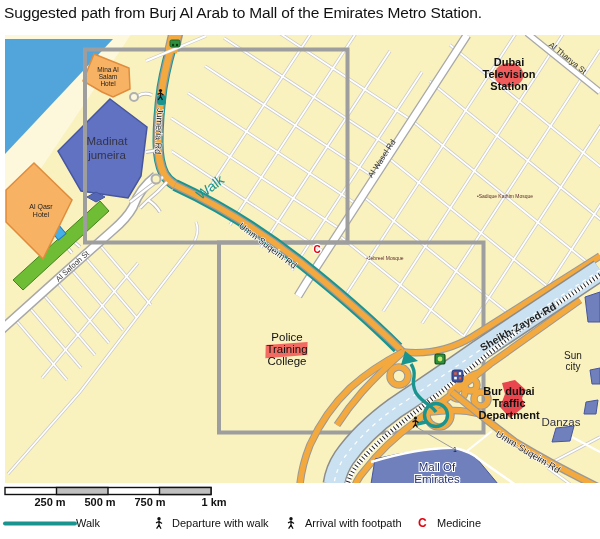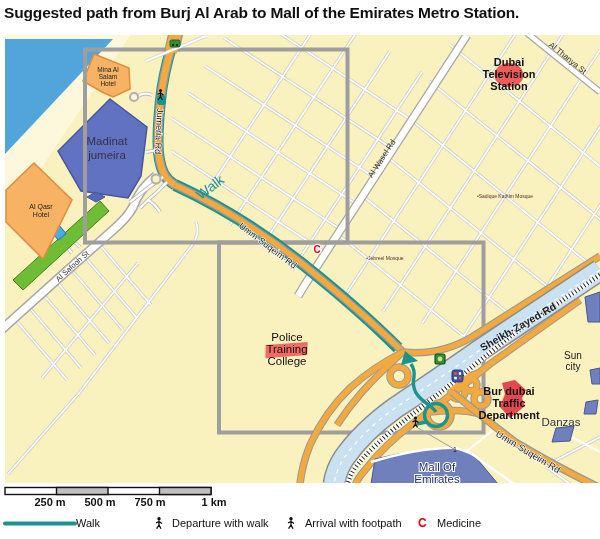--- a/index.html
+++ b/index.html
@@ -1,17 +1,17 @@
 <!DOCTYPE html>
 <html><head>
 <meta charset="utf-8">
 <style>
 html,body{margin:0;padding:0;background:#fff;width:600px;height:539px;overflow:hidden;}
 body{font-family:"Liberation Sans", sans-serif;}
-#title{position:absolute;left:4px;top:4px;font-size:15.5px;font-weight:bold;color:#111;letter-spacing:-0.15px;}
+#title{position:absolute;left:4px;top:4px;font-size:15.5px;font-weight:normal;color:#111;letter-spacing:-0.15px;}
 svg{position:absolute;left:0;top:0;}
 .lbl{font-family:"Liberation Sans", sans-serif;}
 </style>
 </head>
 <body>
 
 <div id="title">Suggested path from Burj Al Arab to Mall of the Emirates Metro Station.</div>
 <svg width="600" height="539" viewBox="0 0 600 539">
 <defs>
 <clipPath id="mapclip">

